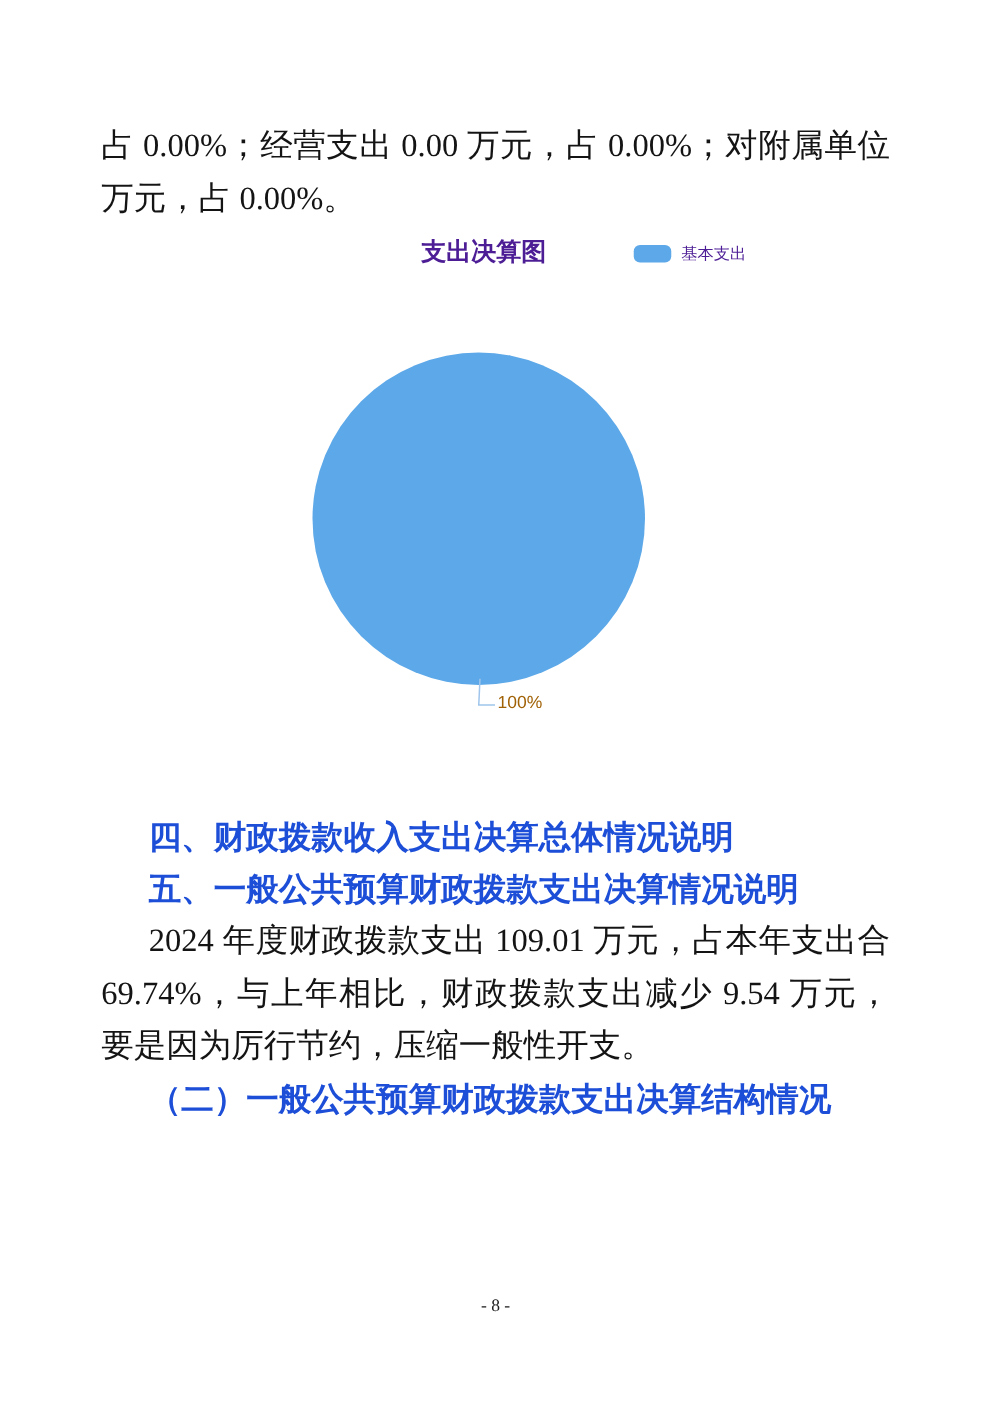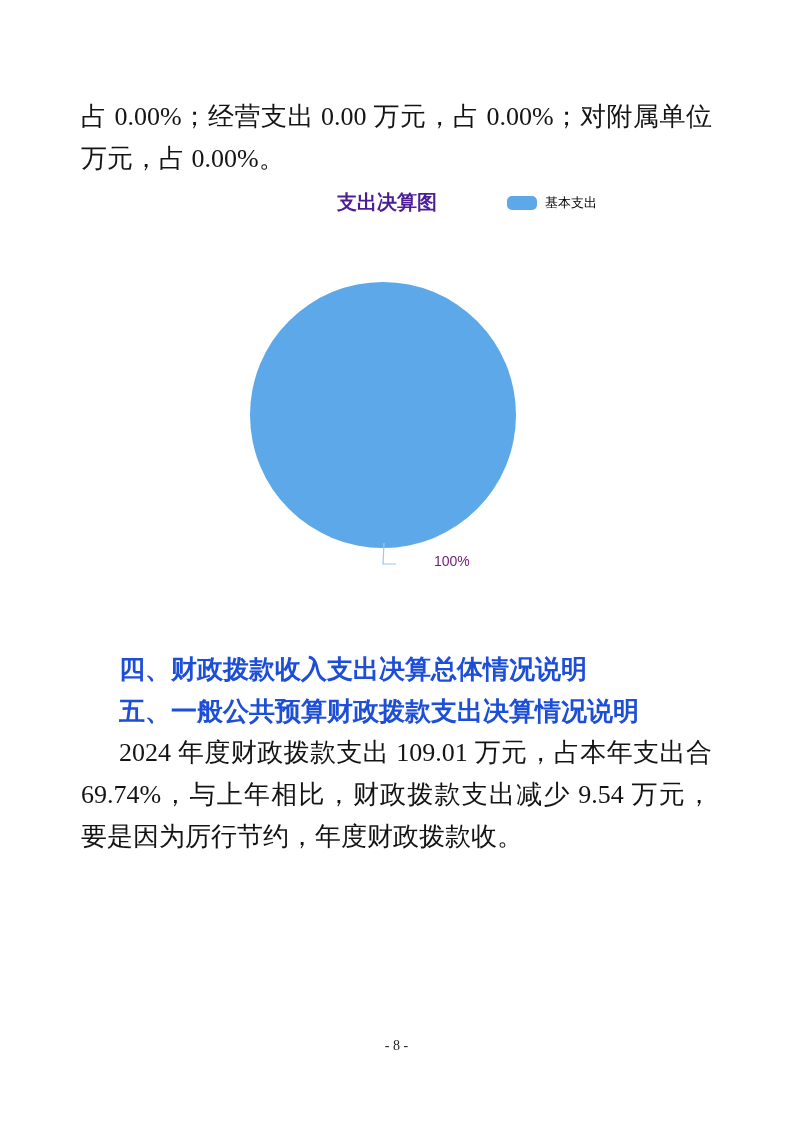--- a/index.html
+++ b/index.html
@@ -71,33 +71,34 @@
 
   <div class="textblock tb-intro">
     <div class="tl jline">占 0.00%；经营支出 0.00 万元，占 0.00%；对附属单位补助支出 0.00</div>
     <div class="tl">万元，占 0.00%。</div>
   </div>
 
   <div class="chart-title" style="color: #4c1d95;">支出决算图</div>
 
   <div class="legend">
     <span class="legend-swatch" style="background: rgb(92, 168, 232);"></span>
-    <span class="legend-label" style="color: #000000;">基本支出</span>
+    <span class="legend-label" style="color: #4c1d95;">基本支出</span>
   </div>
 
   <div class="pie" style="background: rgb(92, 168, 232);"></div>
 
   <svg class="leader" width="30" height="30">
     <polyline points="9,5 8,26 21,26" fill="none" stroke-width="1.2" style="stroke: rgb(159, 197, 236);"></polyline>
   </svg>
-  <div class="slice-label" style="color: #701a75; margin-left: 36px;">100%</div>
+  <div class="slice-label" style="color: #a16207;">100%</div>
 
   <div class="textblock tb-main">
     <div class="tl heading ind">四、财政拨款收入支出决算总体情况说明</div>
     <div class="tl heading ind">五、一般公共预算财政拨款支出决算情况说明</div>
     <div class="tl jline ind">2024 年度财政拨款支出 109.01 万元，占本年支出合计的</div>
     <div class="tl jline">69.74%，与上年相比，财政拨款支出减少 9.54 万元，下降 8.05%。主</div>
-    <div class="tl">要是因为厉行节约，年度财政拨款收。</div>
+    <div class="tl">要是因为厉行节约，压缩一般性开支。</div>
+    <div class="tl heading ind">（二）一般公共预算财政拨款支出决算结构情况</div>
   </div>
 
   <div class="page-number">- 8 -</div>
 
 </div>
 
 </body></html>

